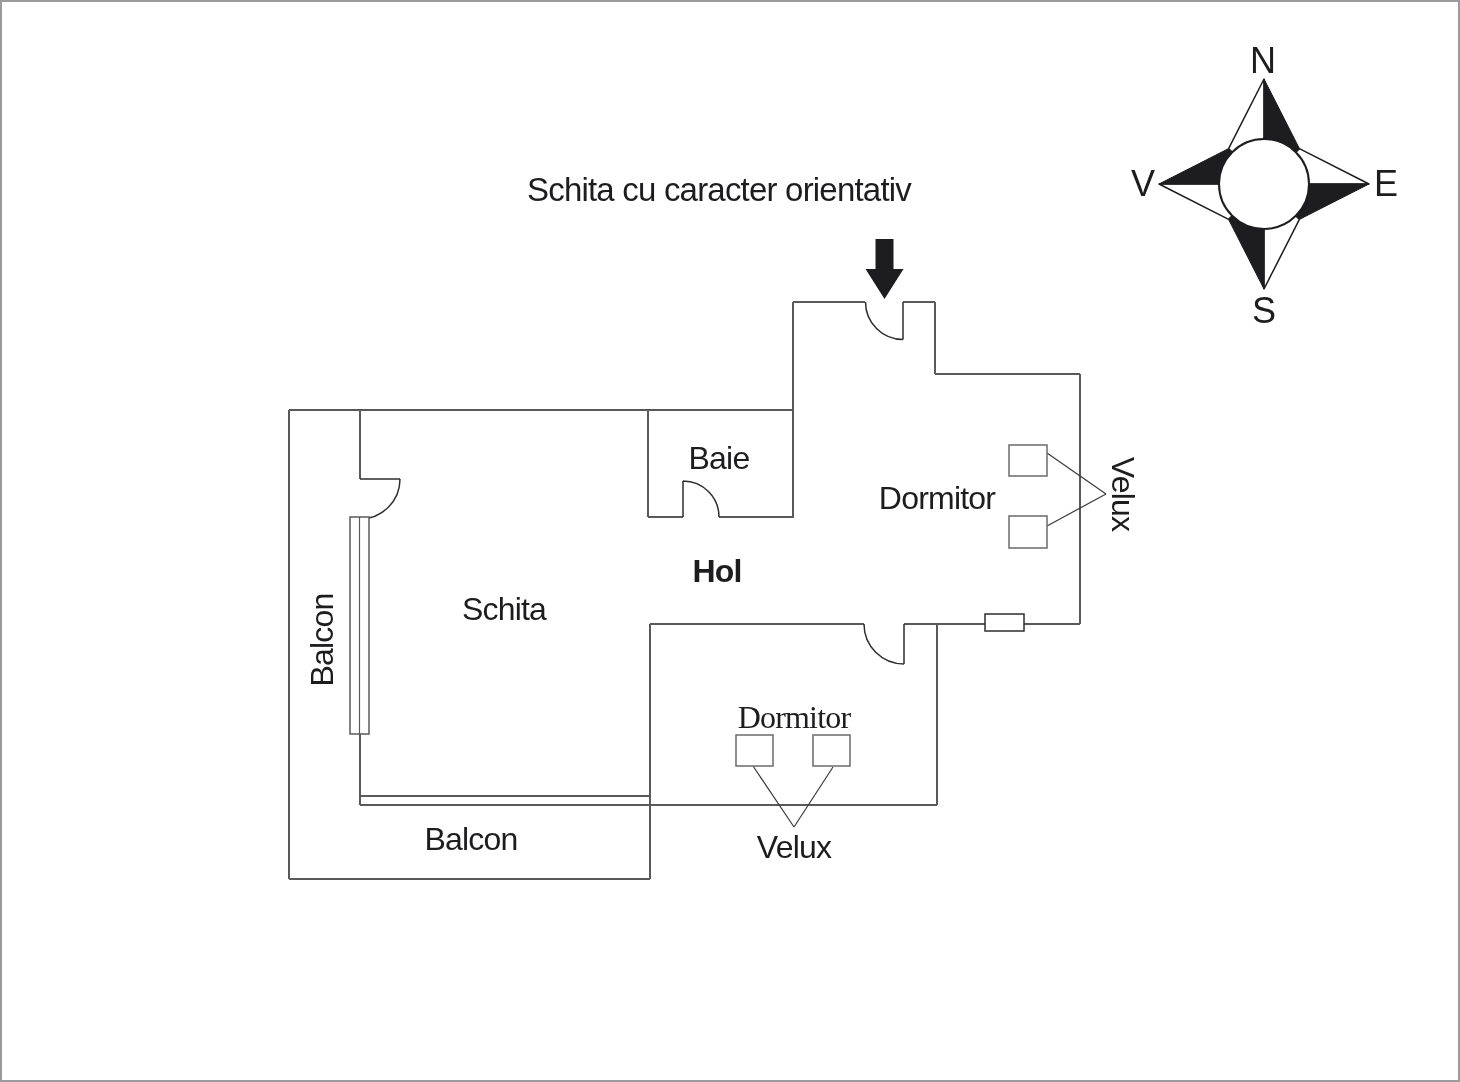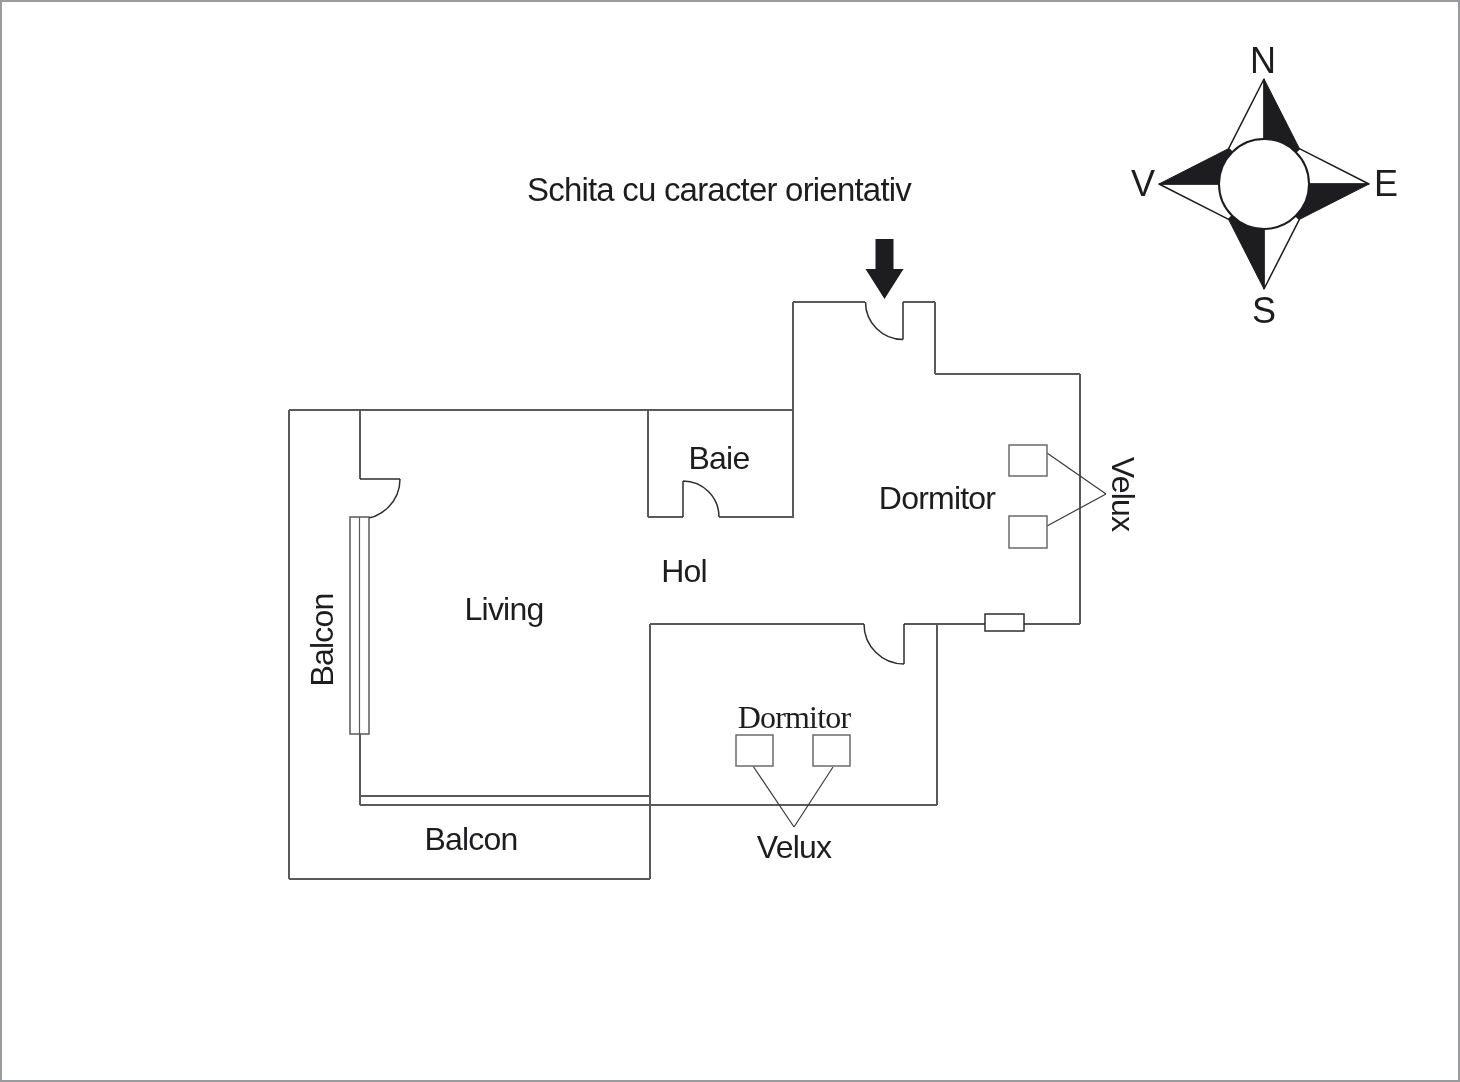--- a/index.html
+++ b/index.html
@@ -97,22 +97,22 @@
         <polygon points="1157,182 1226.6,146.6 1262,182"></polygon>
       </g>
       <circle cx="1262" cy="182" r="45" fill="#ffffff" stroke="#1d1d1f" stroke-width="2"></circle>
     </g>
   </svg>
 
   <div class="lbl title" style="left:717px;top:187px;">Schita cu caracter orientativ</div>
 
   <div class="lbl" style="left:717px;top:456px;">Baie</div>
   <div class="lbl" style="left:935px;top:496px;">Dormitor</div>
-  <div class="lbl" style="left:682px;top:569px;">Hol</div>
-  <div class="lbl" style="left:502px;top:607px;">Living</div>
+  <div class="lbl" style="left:715px;top:569px;font-weight:bold;">Hol</div>
+  <div class="lbl" style="left:502px;top:607px;">Schita</div>
   <div class="lbl" style="left:792px;top:715px;font-family:Liberation Serif, serif;">Dormitor</div>
   <div class="lbl rot-ccw" style="left:320px;top:638px;">Balcon</div>
   <div class="lbl" style="left:469px;top:837px;">Balcon</div>
 
   <div class="lbl rot-cw" style="left:1121px;top:492px;">Velux</div>
   <div class="lbl" style="left:792px;top:845px;">Velux</div>
 
   <div class="lbl compass" style="left:1261px;top:59px;">N</div>
   <div class="lbl compass" style="left:1384px;top:182px;">E</div>
   <div class="lbl compass" style="left:1262px;top:309px;">S</div>

